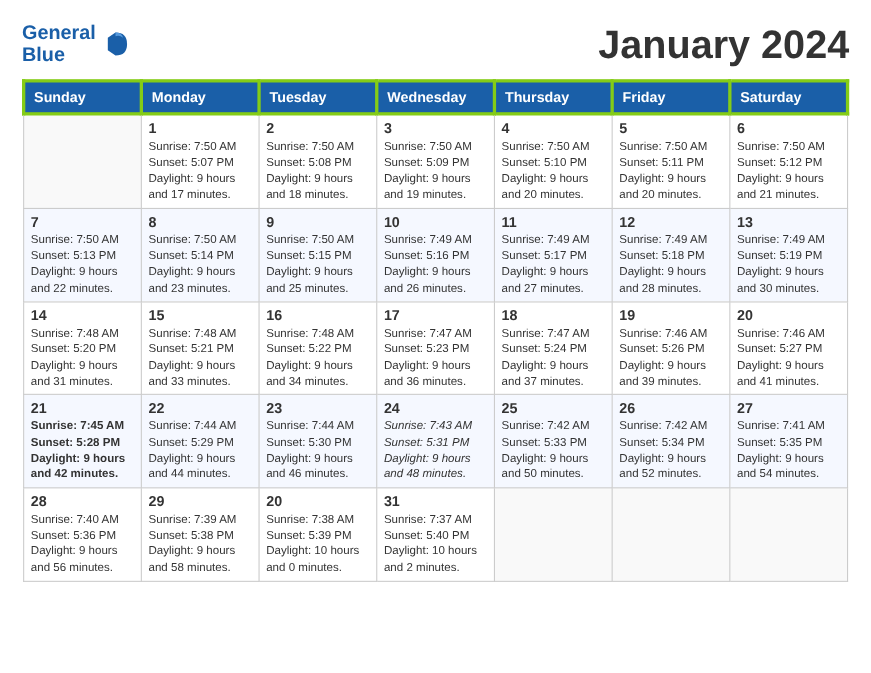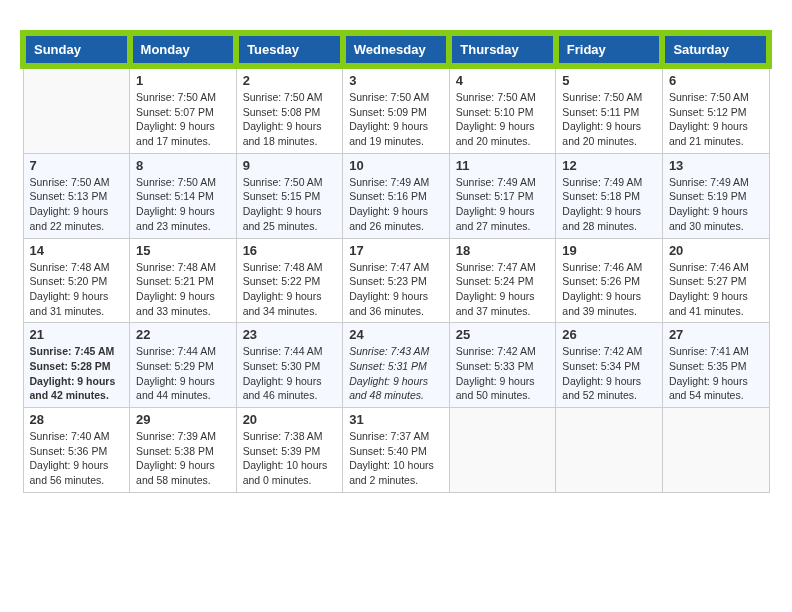--- a/index.html
+++ b/index.html
@@ -50,21 +50,21 @@
       width: 100%;
       border-collapse: collapse;
     }
     th {
       background-color: #1a5fa8;
       color: white;
       padding: 6px 8px;
       font-size: 13px;
       font-weight: bold;
       text-align: left;
-      border: 6px solid #84cc16;
+      border: 3px solid #84cc16;
     }
     td {
       border: 1px solid #ccc;
       vertical-align: top;
       padding: 4px 6px;
       min-height: 80px;
       font-size: 11px;
       color: #333;
       background: #fff;
       width: calc(100% / 7);
@@ -83,21 +83,36 @@
       color: #333;
     }
     td.empty {
       background: #f9f9f9;
     }
   </style>
 </head>
 <body>
 
 <div class="header">
+  <div class="logo">
+    <div>
+      <div style="display:flex;align-items:center;">
+        <div class="logo-text">
+          <span>General</span><br>
+          <span style="color:#1a5fa8;">Blue</span>
+        </div>
+        <svg class="logo-icon" viewBox="0 0 40 40">
+          <path d="M20 5 Q35 5 35 20 Q35 35 20 35 L10 28 L10 12 Z" fill="#1a5fa8"></path>
+          <path d="M20 5 Q28 5 30 12 Q25 8 20 10 Z" fill="#5599dd"></path>
+        </svg>
+      </div>
+    </div>
+  </div>
   <div class="title-section">
+    <div class="month-title">January 2024</div>
   </div>
 </div>
 
 <table>
   <thead>
     <tr>
     <th>Sunday</th>
         <th>Monday</th>
         <th>Tuesday</th>
         <th>Wednesday</th>

